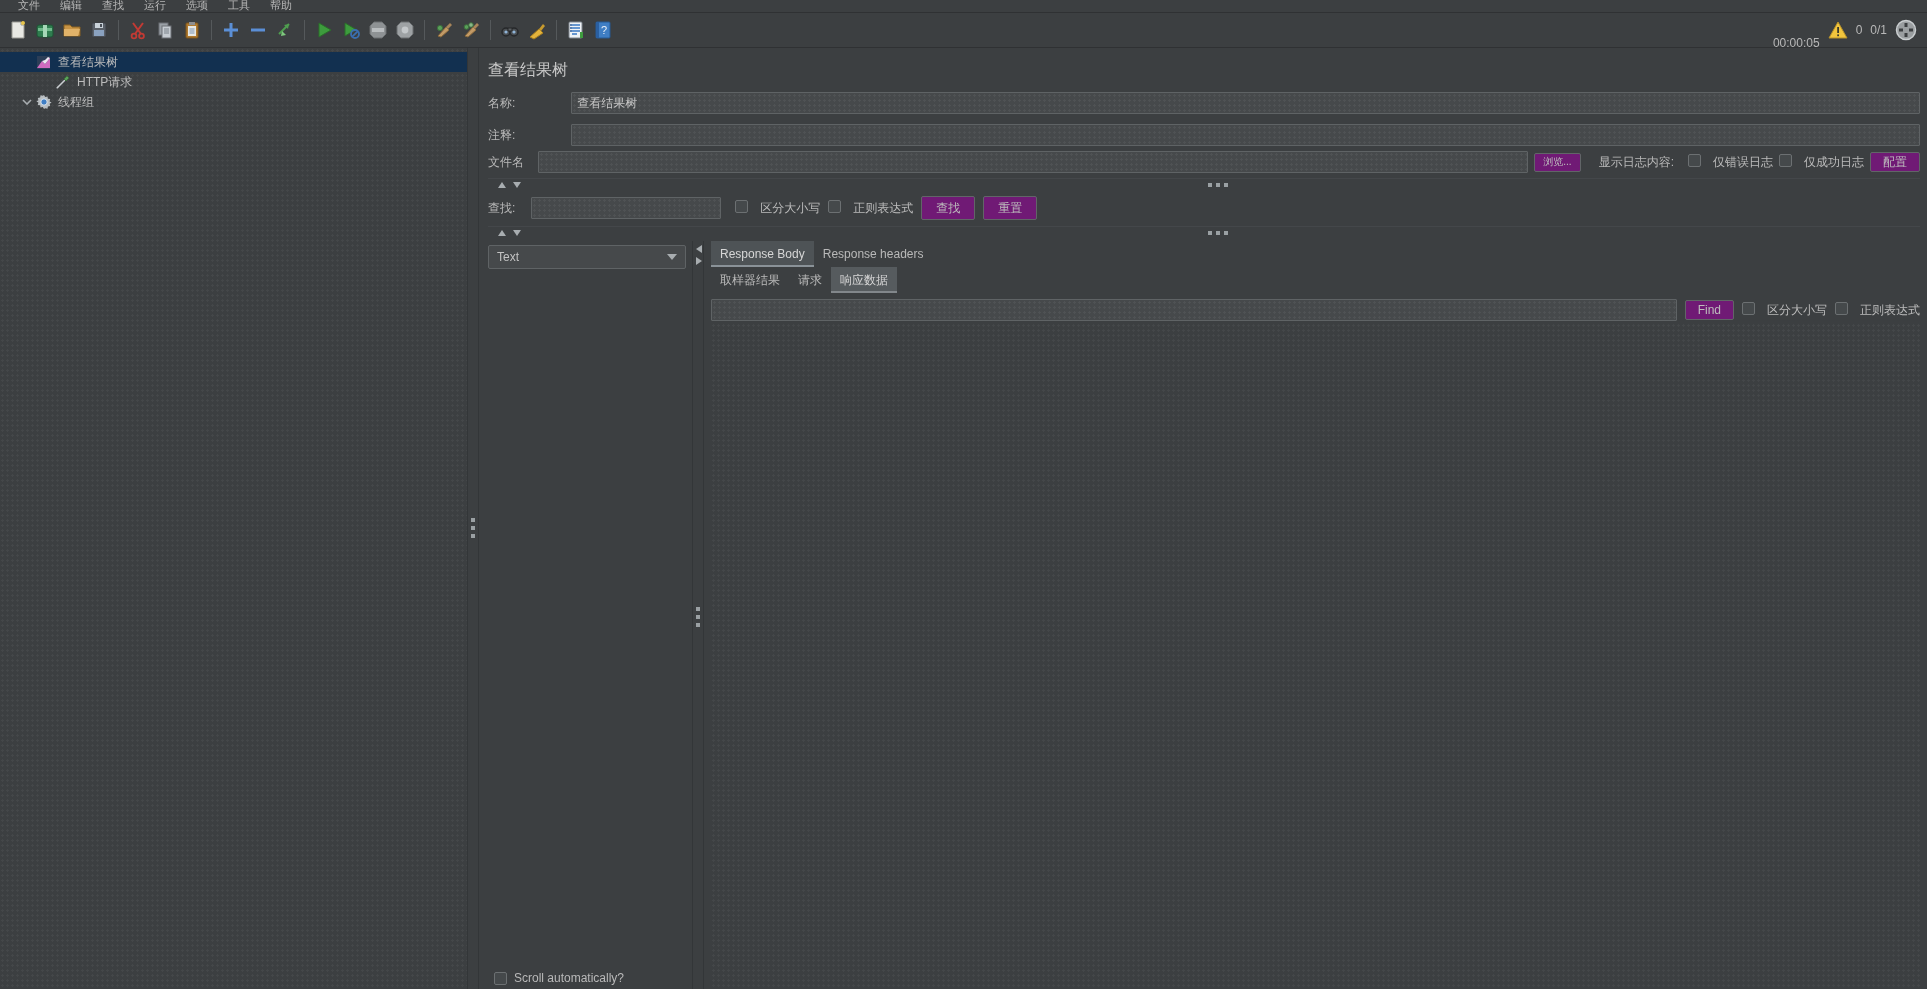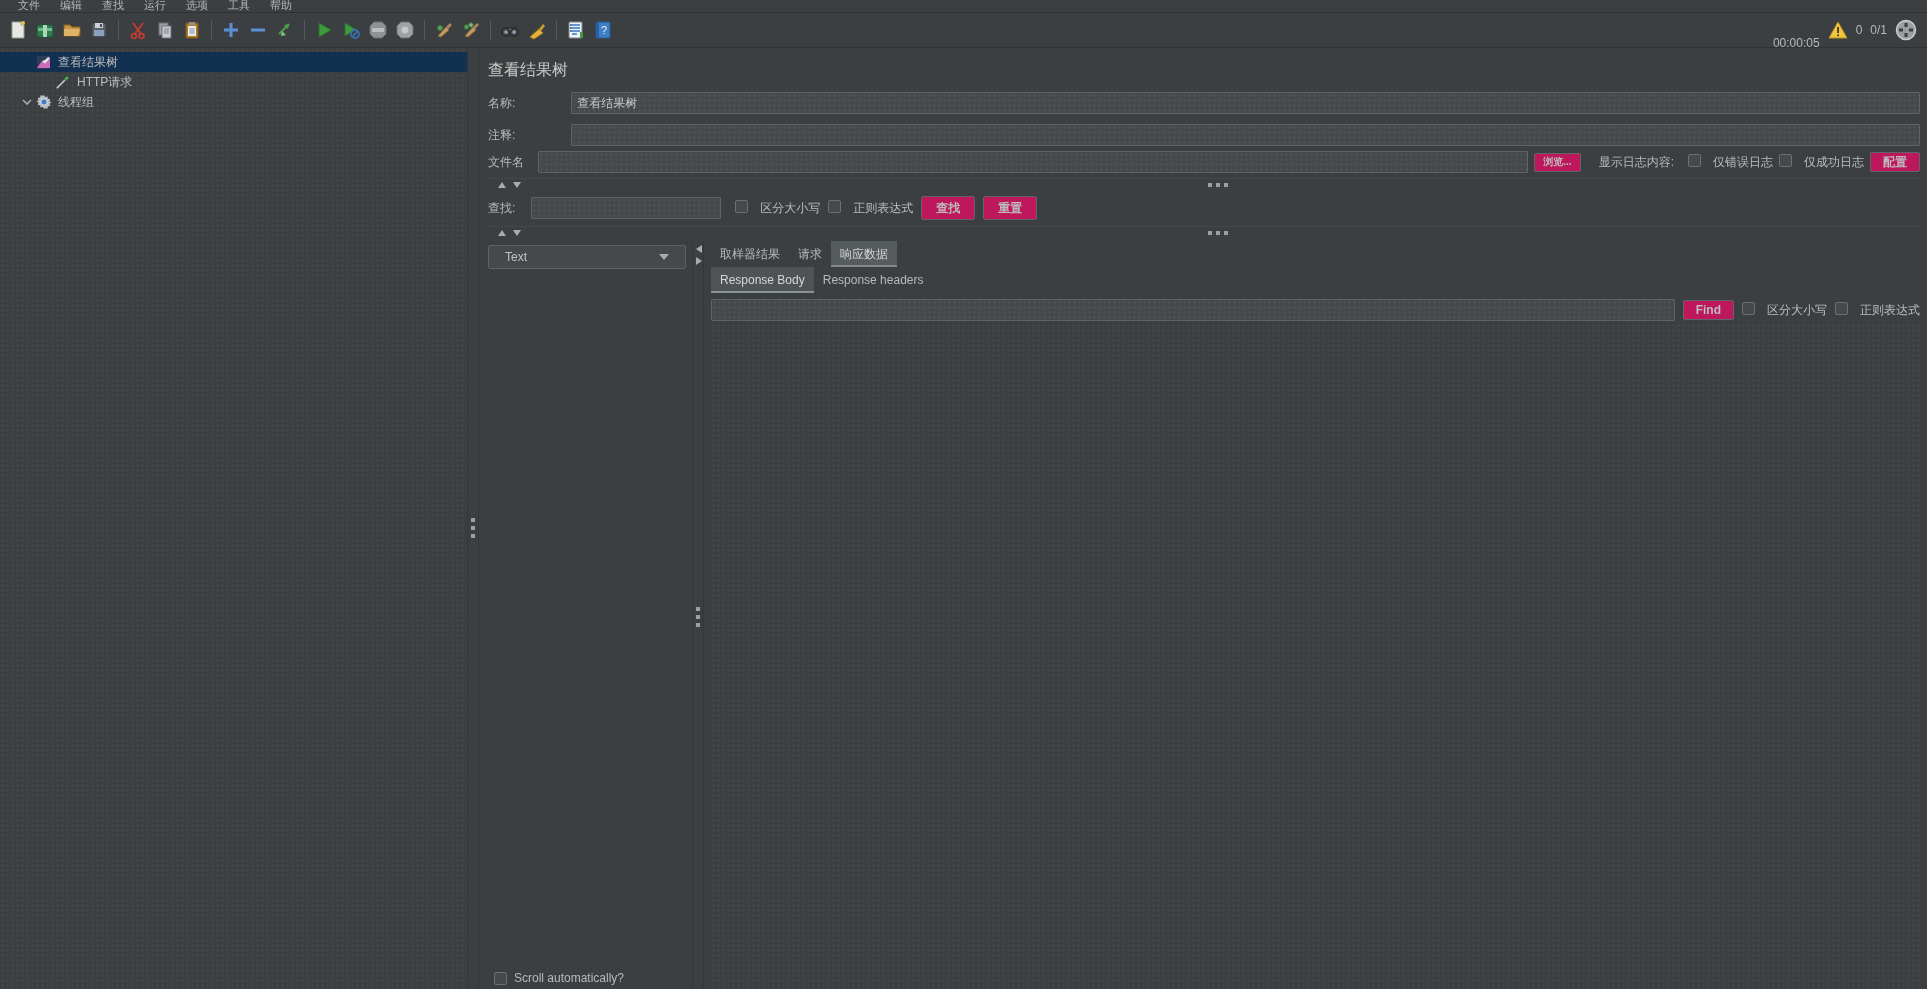--- a/index.html
+++ b/index.html
@@ -58,41 +58,41 @@
     color:#c7c7c7; font-size:12px; padding:0 5px; outline:none;
     background-image:radial-gradient(rgba(255,255,255,0.05) 1px, transparent 1.2px);
     background-size:5px 5px;
   }
   .section-head { margin-top:6px; height:16px; display:flex; align-items:center; gap:6px; color:#b9b9b9; }
   .section-head .line { flex:1; height:1px; background:#595d5f; }
   .row-file { margin-top:4px; height:24px; gap:6px; }
   .row-search { margin-top:4px; height:28px; gap:8px; }
   .search-input { flex:0 0 190px !important; }
   .btn {
-    background:#be185d; border:1px solid #616567; border-radius:2px;
+    background:#701a75; border:1px solid #616567; border-radius:2px;
     color:#bdbdbd; font-size:12px; height:24px; padding:0 14px;
-    display:flex; align-items:center; justify-content:center; cursor:default; white-space:nowrap;font-weight:bold;
+    display:flex; align-items:center; justify-content:center; cursor:default; white-space:nowrap;
   }
   .btn-small { height:19px; font-size:10px; padding:0 8px; }
   .btn-mid { height:20px; padding:0 12px; }
   .cbwrap { display:flex; align-items:flex-start; gap:12px; white-space:nowrap; }
   .cb { width:13px; height:13px; background:#45494b; border:1px solid #6c7072; border-radius:2px; }
   
   .hsplit { margin-top:4px; height:12px; position:relative; border-top:1px solid #44474a; }
   .hsplit .arrows { position:absolute; left:10px; top:3px; display:flex; gap:7px; }
   .tri-up { width:0; height:0; border-left:4px solid transparent; border-right:4px solid transparent; border-bottom:6px solid #a8adb0; }
   .tri-down { width:0; height:0; border-left:4px solid transparent; border-right:4px solid transparent; border-top:6px solid #a8adb0; }
   .tri-left { width:0; height:0; border-top:4px solid transparent; border-bottom:4px solid transparent; border-right:6px solid #a8adb0; }
   .tri-right { width:0; height:0; border-top:4px solid transparent; border-bottom:4px solid transparent; border-left:6px solid #a8adb0; }
   
   .bottom { margin-top:3px; flex:1; display:flex; min-height:0; }
   .results-sub { width:198px; display:flex; flex-direction:column; }
   .dropdown {
     margin-top:4px; height:24px; display:flex; align-items:center; justify-content:space-between;
-    background:#46494b; border:1px solid #5f6365; border-radius:2px; padding:0 16px; color:#c3c3c3; cursor:default;
+    background:#46494b; border:1px solid #5f6365; border-radius:2px; padding:0 8px; color:#c3c3c3; cursor:default;
   }
   .dd-arrow { width:0; height:0; border-left:5px solid transparent; border-right:5px solid transparent; border-top:6px solid #a8adb0; }
   .scroll-row { margin-top:auto; margin-bottom:1px; display:flex; align-items:center; gap:7px; padding-left:6px; height:20px; color:#b9b9b9; }
   .subgutter { width:12px; margin:0 0 0 6px; position:relative; border-left:1px solid #333638; border-right:1px solid #333638; }
   .subgutter .onetouch { position:absolute; top:4px; left:3px; display:flex; flex-direction:column; gap:4px; }
   .detail-sub { flex:1; display:flex; flex-direction:column; padding-left:7px; min-width:0; }
   .tabbar { height:26px; display:flex; align-items:stretch; }
   .tab { padding:0 9px; display:flex; align-items:center; font-size:12px; color:#b9b9b9; cursor:default; }
   .tab.active { background:#565b5e; color:#d6d6d6; box-shadow:inset 0 -2px 0 #82878b; }
   .subtab.active { background:#4e5356; box-shadow:inset 0 -2px 0 #8a9298; }
@@ -422,27 +422,27 @@
         </div>
         <div class="grip" style="top:366px; position:absolute; left:3px; display:flex; flex-direction:column; gap:4px;">
             <i></i>
             <i></i>
             <i></i>
           </div>
       </div>
 
       <div class="detail-sub">
         <div class="tabbar">
+          <span class="tab subtab active">Response Body</span>
+          <span class="tab subtab">Response headers</span>
+        </div>
+        <div class="tabbar">
           <span class="tab">取样器结果</span>
           <span class="tab">请求</span>
           <span class="tab active">响应数据</span>
-        </div>
-        <div class="tabbar">
-          <span class="tab subtab active">Response Body</span>
-          <span class="tab subtab">Response headers</span>
         </div>
         <div class="row-find">
           <input class="tf" type="text" value="" style="">
           <span class="btn btn-mid">Find</span>
           <span class="cbwrap">
             <span class="cb"></span>
             <span>区分大小写</span>
           </span>
           <span class="cbwrap">
             <span class="cb"></span>

